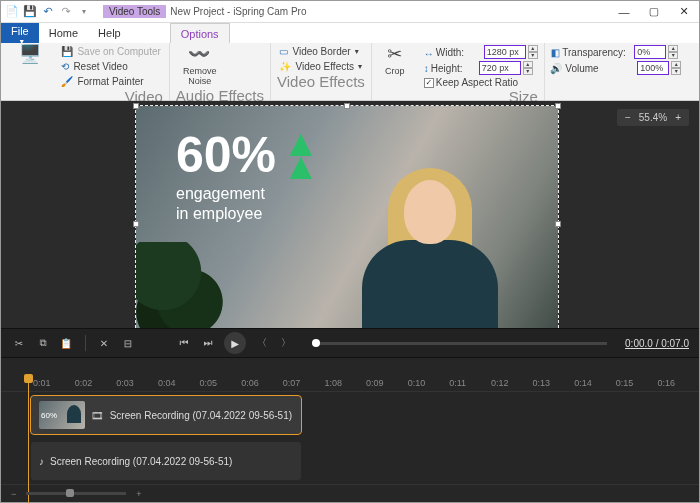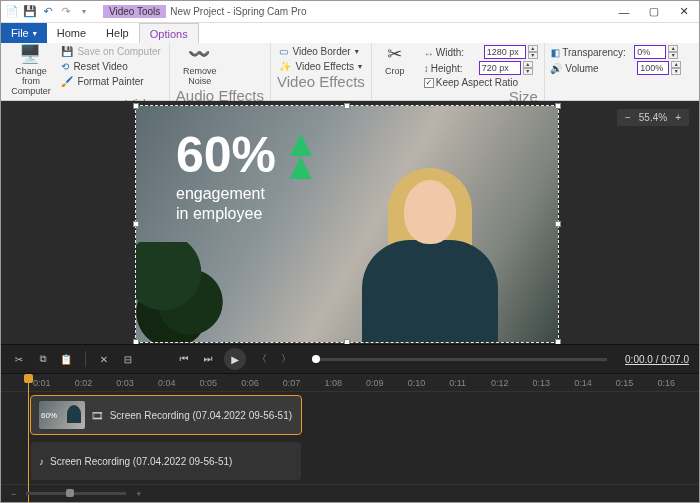--- a/index.html
+++ b/index.html
@@ -7,23 +7,23 @@
 .window { width: 700px; height: 503px; background: #fff; display: flex; flex-direction: column; border: 1px solid #999; }
 .titlebar { height: 22px; display: flex; align-items: center; font-size: 11px; background: #fff; border-bottom: 1px solid #ddd; }
 .qat { display: flex; align-items: center; gap: 4px; padding: 0 4px; }
 .qat-icon { width: 14px; height: 14px; display: inline-flex; align-items: center; justify-content: center; }
 .title-group { display: flex; align-items: center; gap: 4px; margin-left: 8px; }
 .contextual-tab { background: #c9a6e4; padding: 1px 6px; font-size: 10px; color: #333; }
 .title-text { color: #555; font-size: 10px; }
 .win-controls { margin-left: auto; display: flex; }
 .win-btn { width: 30px; height: 22px; display: flex; align-items: center; justify-content: center; font-size: 11px; color: #333; }
 .tabstrip { height: 20px; display: flex; align-items: flex-end; font-size: 11px; background: #fff; }
-.file-tab { background: #1a5fb4; color: #fff; padding: 2px 10px; height: 20px; display: flex; align-items: center; }
+.file-tab { background: #1a5fb4; color: #fff; padding: 2px 10px; height: 20px; display: flex; align-items: center; flex-direction: column; }
 .tab { padding: 2px 10px; height: 20px; display: flex; align-items: center; color: #333; }
-.tab.active { background: #f3f3f3; border: 1px solid #ccc; border-bottom: none; color: #8b3fb8; }
+.tab.active { background: #f3f3f3; border: 1px solid #ccc; border-bottom: none; color: #8b3fb8; margin-left: 39px; }
 .ribbon { height: 58px; background: #f3f3f3; border-bottom: 1px solid #d0d0d0; display: flex; font-size: 10px; color: #444; }
 .group { border-right: 1px solid #ddd; display: flex; flex-direction: column; padding: 2px 6px 0 6px; }
 .group-content { flex: 1; display: flex; align-items: flex-start; gap: 4px; }
 .group-label { text-align: right; font-size: 15px; color: #888; padding-bottom: 13px; }
 .big-btn { display: flex; flex-direction: column; align-items: center; justify-content: center; width: 48px; text-align: center; font-size: 9px; line-height: 1.1; gap: 2px; }
 .small-btn { display: flex; align-items: center; gap: 4px; font-size: 10px; color: #444; padding: 1px 2px; }
 .stack { display: flex; flex-direction: column; gap: 2px; }
 .field-row { display: flex; align-items: center; gap: 2px; font-size: 10px; }
 .field-row label { width: 46px; color: #444; }
 .field-row .val { width: 42px; height: 14px; border: 1px solid #6d28d9; background: #fff; font-size: 9px; padding: 0 2px; display: flex; align-items: center; }
@@ -47,21 +47,21 @@
 .overlay-text .sub { font-size:16px; line-height:1.25; margin-top:4px;}
 .arrow-up { color:#2bbf6a; font-size:38px; line-height:0.6; }
 .controls-bar { height: 30px; background: #222; display: flex; align-items: center; gap: 10px; padding: 0 10px; color: #bbb; font-size: 10px; border-top: 1px solid #111; border-bottom: 1px solid #111;}
 .ctrl-group { display:flex; gap:8px; align-items:center;}
 .ctrl-btn { width:16px; height:16px; display:flex; align-items:center; justify-content:center; color:#bbb;}
 .play-btn { width:22px; height:22px; border-radius:50%; background:#3a3a3a; display:flex; align-items:center; justify-content:center;}
 .seek { flex:1; height:3px; background:#444; position:relative; margin:0 8px;}
 .seek .dot{ position:absolute; left:0; top:-3px; width:8px; height:8px; background:#fff; border-radius:50%;}
 .time { color:#ddd; font-size:10px; white-space:nowrap;text-decoration:underline; }
 .timeline { background:#262626; color:#aaa; font-size:9px; display:flex; flex-direction:column; }
-.ruler { height:18px; display:flex; align-items:center; padding-left:32px; gap:0; border-bottom:1px solid #333; position:relative;}
+.ruler { height:18px; display:flex; align-items:center; padding-left:32px; gap:0; border-bottom:1px solid #333; position:relative;margin-top:16px;}
 .ruler .tick { width:42px; text-align:left; color:#888;}
 .ruler .playhead { position:absolute; left:27px; top:0; bottom:-120px; width:1px; background:#e0a030;}
 .ruler .playhead::before{content:"";position:absolute;top:0;left:-4px;width:9px;height:9px;background:#e0a030;border-radius:2px;}
 .track { height:46px; display:flex; align-items:center; padding:4px 4px 4px 30px; gap:6px;}
 .track.sel .clip { outline:1px solid #e79b2d;}
 .clip { height:38px; background:#3a3a3a; border-radius:3px; display:flex; align-items:center; gap:6px; padding:0 8px; font-size:10px; color:#ddd;}
 .clip.audio { background:#333; }
 .thumb { width:46px; height:28px; background:linear-gradient(120deg,#5c6b70,#b9b3ab); border-radius:2px; position:relative; font-size:8px; color:#fff; display:flex; align-items:center; padding-left:2px;}
 .thumb .mini{position:absolute;right:4px;top:4px;width:14px;height:18px;background:#1e3a44;border-radius:50% 50% 0 0;}
 .track-zoom { height:18px; display:flex; align-items:center; gap:10px; padding:0 10px; color:#888; border-top:1px solid #333;}
@@ -101,22 +101,20 @@
     <div class="tab">Home</div>
     <div class="tab">Help</div>
     <div class="tab active">Options</div>
   </div>
 
   <div class="ribbon">
     <div class="group">
       <div class="group-content">
         <div class="big-btn">
           <span style="font-size:18px;color:#2b6fb3">🖥️</span>
-          <span style="white-space:pre-line">Change from
-Computer</span>
         </div>
         <div class="stack">
           <div class="small-btn" style="color:#aaa">
               <span>💾</span>
               <span>Save on Computer</span>
             </div>
           <div class="small-btn">
               <span style="color:#2b6fb3">⟲</span>
               <span>Reset Video</span>
             </div>

